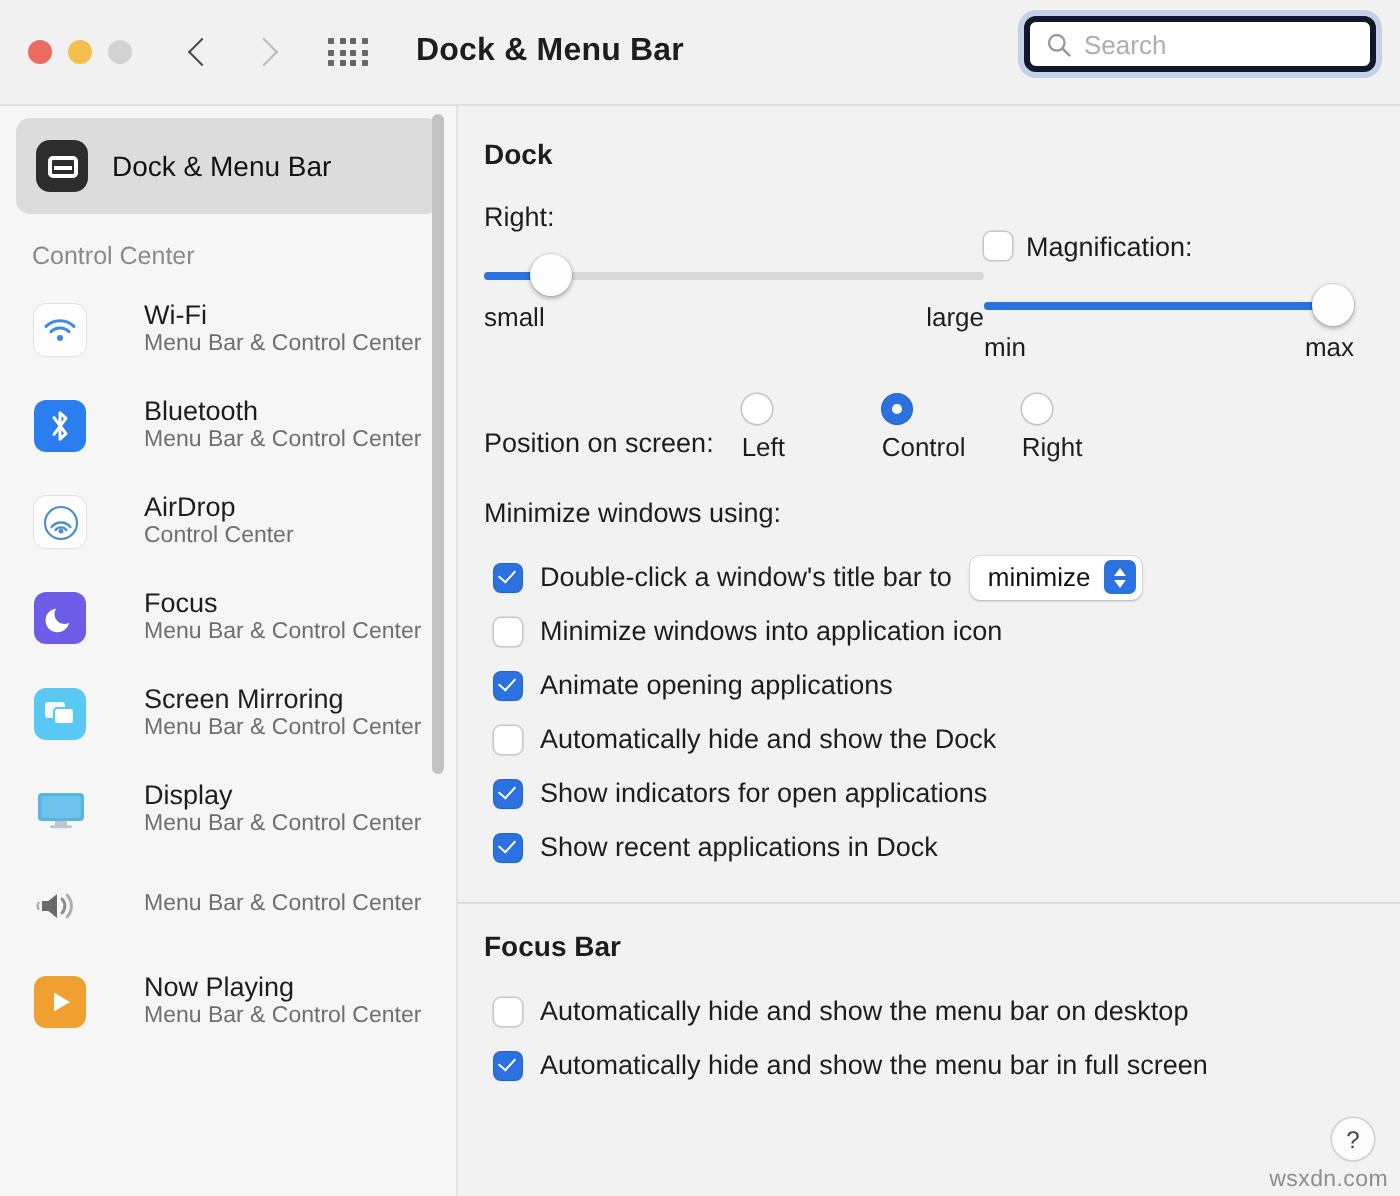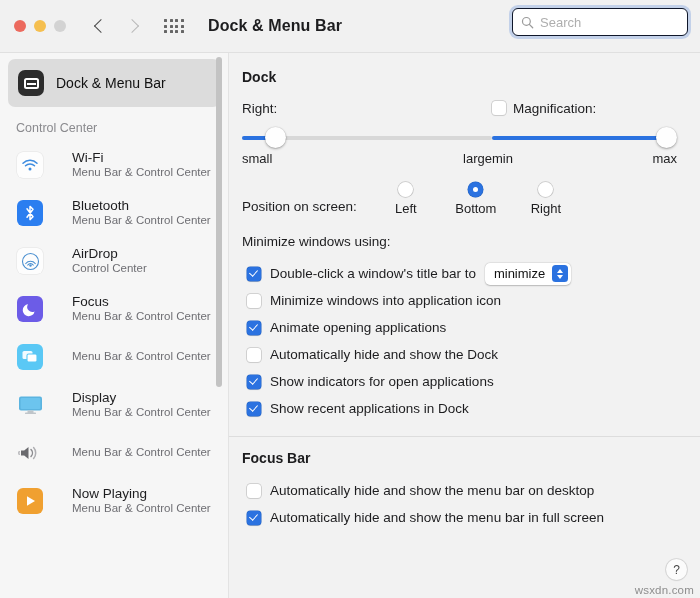--- a/index.html
+++ b/index.html
@@ -94,21 +94,21 @@
     letter-spacing: 0.1px;
   }
 
   .searchbox {
     position: absolute;
     right: 12px;
     top: 8px;
     width: 176px;
     height: 28px;
     background: #ffffff;
-    border: 1px solid #0f172a;
+    border: 3px solid #0f172a;
     border-radius: 6px;
     box-shadow: 0 0 0 3px rgba(140,170,225,0.45);
     display: flex;
     align-items: center;
     padding: 0 8px;
     gap: 6px;
   }
   .searchbox .mag {
     width: 13px; height: 13px;
     flex: 0 0 13px;
@@ -249,21 +249,21 @@
   .lbl { font-size: 13.5px; color: #1d1d1f; }
 
   
   .sliders {
     display: flex;
     padding: 12px 0 0 13px;
     gap: 0;
   }
   .slider-group { position: relative; }
   .slider-group.size  { width: 250px; }
-  .slider-group.magn  { width: 185px; }
+  .slider-group.magn  { width: 185px; margin-top: 15px; }
 
   .slider-head {
     height: 22px;
     display: flex;
     align-items: center;
     gap: 7px;
   }
 
   .track {
     position: relative;
@@ -306,21 +306,20 @@
     display: flex;
     align-items: flex-start;
     padding: 16px 0 0 13px;
   }
   .posrow .lbl { padding-top: 17px; }
   .radios { display: flex; margin-left: 14px; }
   .radio-item {
     width: 70px;
     display: flex;
     flex-direction: column;
-    align-items: center;
     gap: 4px;
   }
   .radio {
     width: 15px; height: 15px;
     border-radius: 50%;
     background: #fff;
     box-shadow: 0 0 0 0.8px #c6c6c6, 0 0.5px 1px rgba(0,0,0,0.12);
     display: flex;
     align-items: center;
     justify-content: center;
@@ -547,20 +546,21 @@
       </div>
 
       <div class="sb-item">
         <div class="appicon ic-screen">
           <svg width="18" height="16" viewBox="0 0 18 16">
             <rect x="1.5" y="2" width="10" height="8" rx="1.6" fill="#fff" opacity="0.92"></rect>
             <rect x="6" y="5" width="10" height="8" rx="1.6" fill="#fff" stroke="#5ac8f5" stroke-width="1.1"></rect>
           </svg>
         </div>
         <div class="txt">
+          <div class="t1">Screen Mirroring</div>
           <div class="t2">Menu Bar &amp; Control Center</div>
         </div>
       </div>
 
       <div class="sb-item">
         <div class="appicon ic-display">
           <svg width="25" height="20" viewBox="0 0 25 20">
             <rect x="1" y="1.5" width="23" height="14" rx="2" fill="#5bb4e0"></rect>
             <rect x="2.6" y="3" width="19.8" height="11" rx="1.2" fill="#6cc4ee"></rect>
             <rect x="9.5" y="15.5" width="6" height="2.6" fill="#bfc5ca"></rect>
@@ -642,21 +642,21 @@
 
       <div class="posrow">
         <span class="lbl">Position on screen:</span>
         <div class="radios">
           <div class="radio-item">
             <span class="radio" id="radio-0"></span>
             <span class="rl">Left</span>
           </div>
           <div class="radio-item">
             <span class="radio on" id="radio-1"></span>
-            <span class="rl">Bottom</span>
+            <span class="rl">Control</span>
           </div>
           <div class="radio-item">
             <span class="radio" id="radio-2"></span>
             <span class="rl">Right</span>
           </div>
         </div>
       </div>
 
       <div class="minrow">
         <span class="lbl">Minimize windows using:</span>

